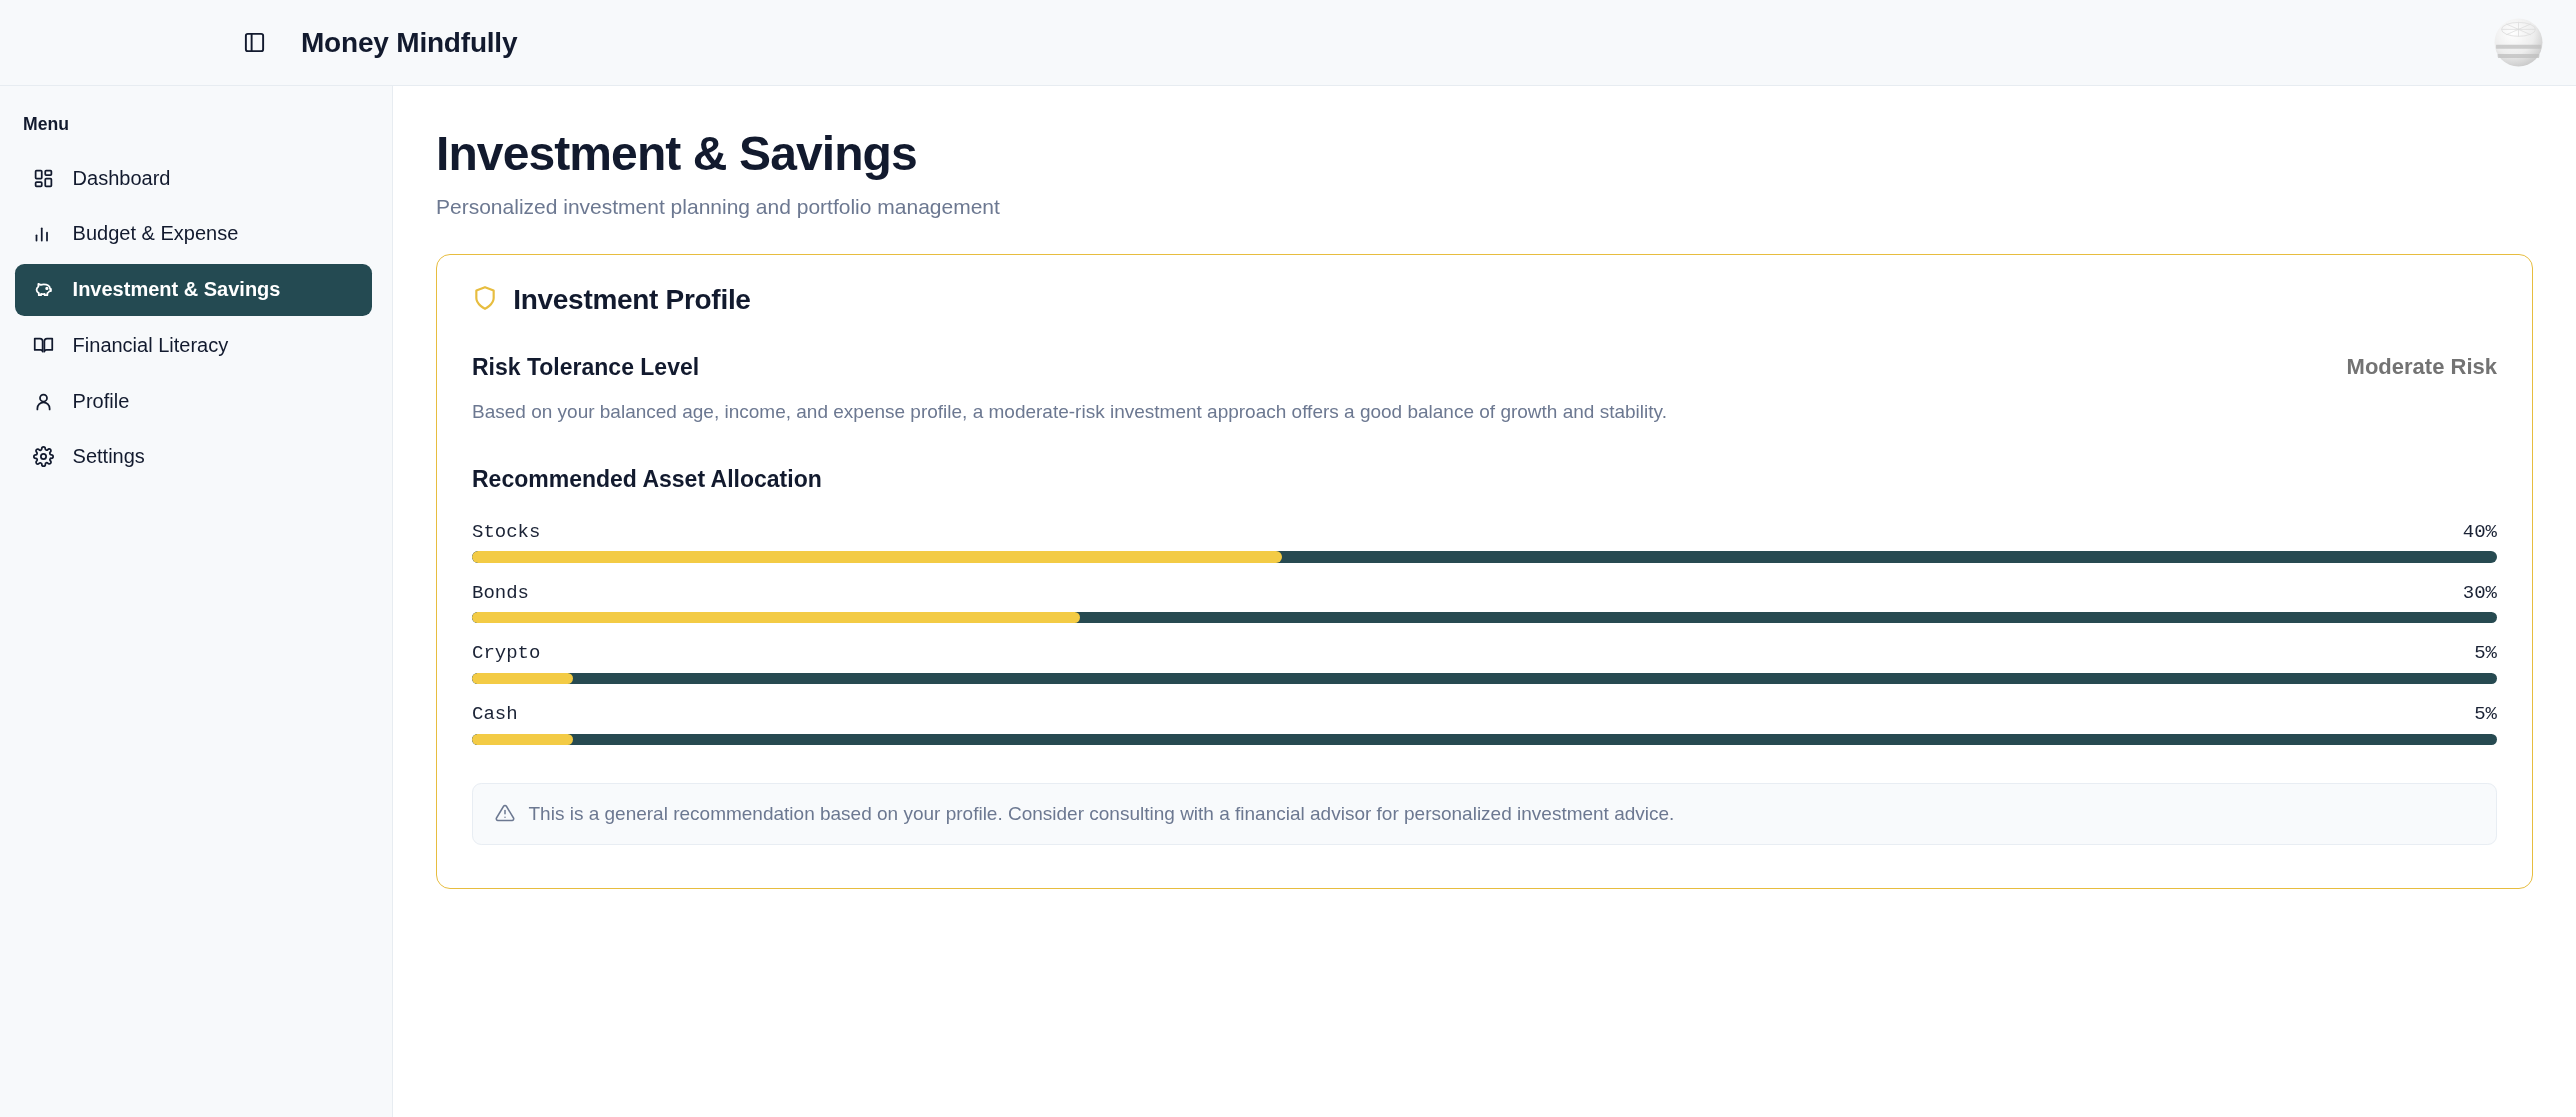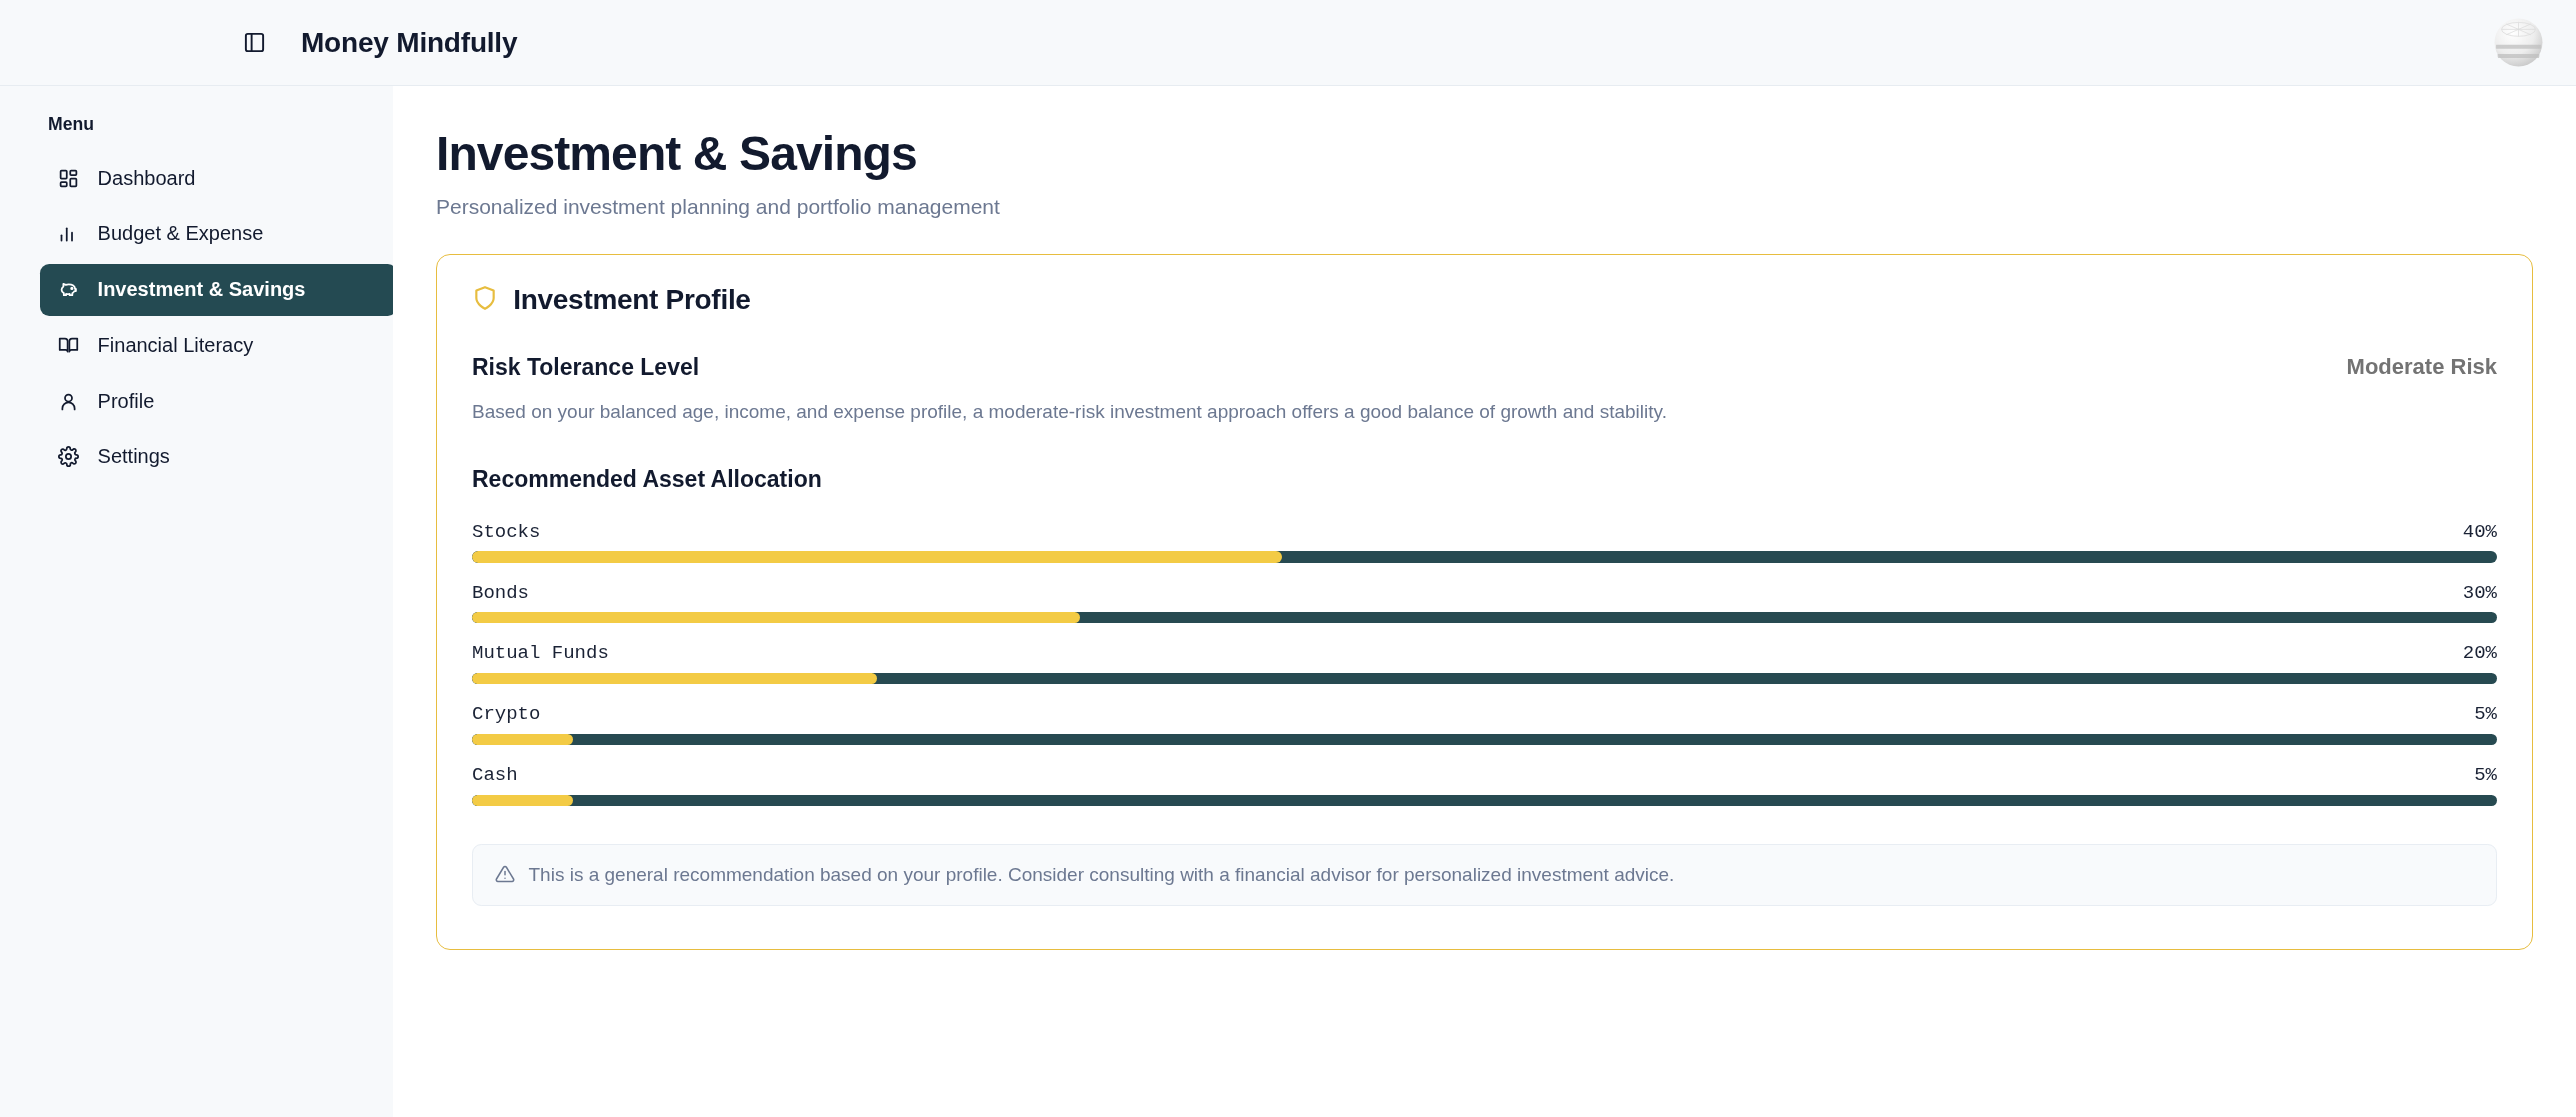--- a/index.html
+++ b/index.html
@@ -49,21 +49,20 @@
 
   
   .sidebar {
     position: absolute;
     top: 86px; left: 0;
     width: 393px;
     height: 1032px;
     background: #f7f9fb;
     border-right: 1.5px solid #e7ecf1;
     padding-top: 28px;
-    margin-left: 25px;
   }
   .menu-label {
     margin-left: 23px;
     font-size: 17.6px;
     font-weight: bold;
     color: #121a2e;
     margin-bottom: 17px;
   }
   .nav-item {
     display: flex;
@@ -348,29 +347,20 @@
       <div class="alloc-row">
         <div class="alloc-top">
           <span class="alloc-name">Bonds</span>
           <span class="alloc-pct">30%</span>
         </div>
         <div class="bar-track">
           <div class="bar-fill" style="width: 30%;"></div>
         </div>
       </div>
 
-      <div class="alloc-row">
-        <div class="alloc-top">
-          <span class="alloc-name">Mutual Funds</span>
-          <span class="alloc-pct">20%</span>
-        </div>
-        <div class="bar-track">
-          <div class="bar-fill" style="width: 20%;"></div>
-        </div>
-      </div>
 
       <div class="alloc-row">
         <div class="alloc-top">
           <span class="alloc-name">Crypto</span>
           <span class="alloc-pct">5%</span>
         </div>
         <div class="bar-track">
           <div class="bar-fill" style="width: 5%;"></div>
         </div>
       </div>

